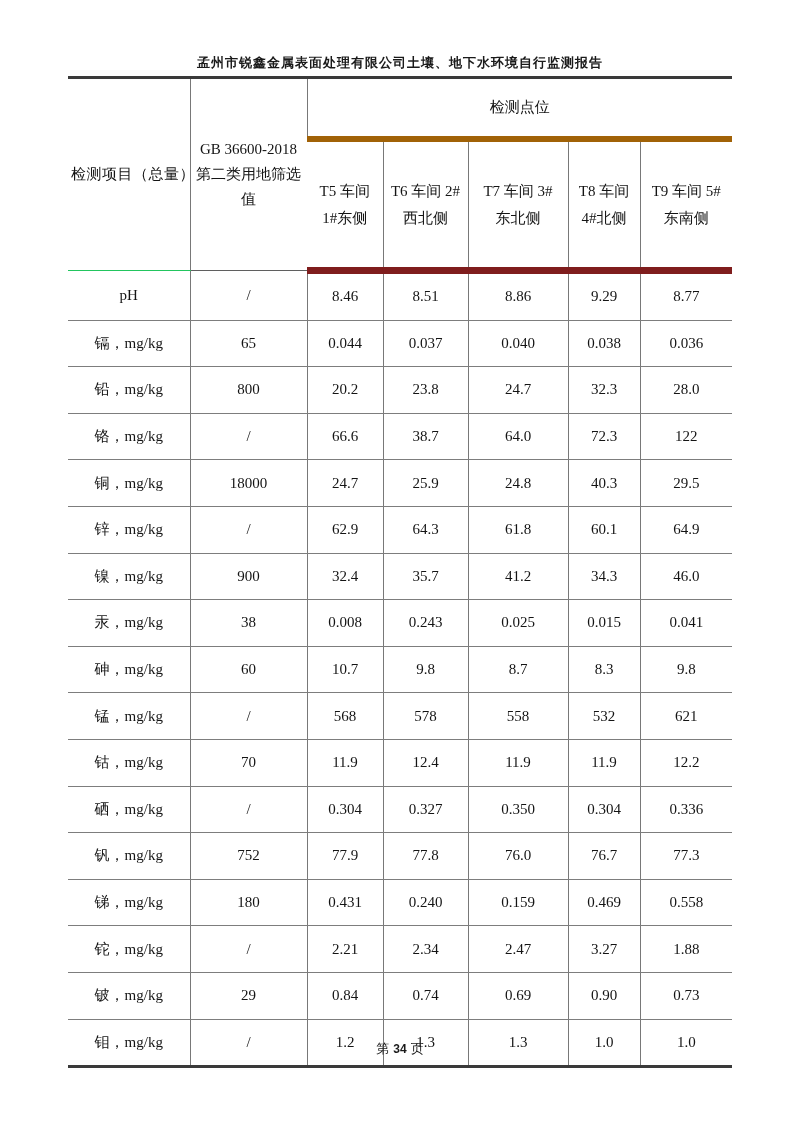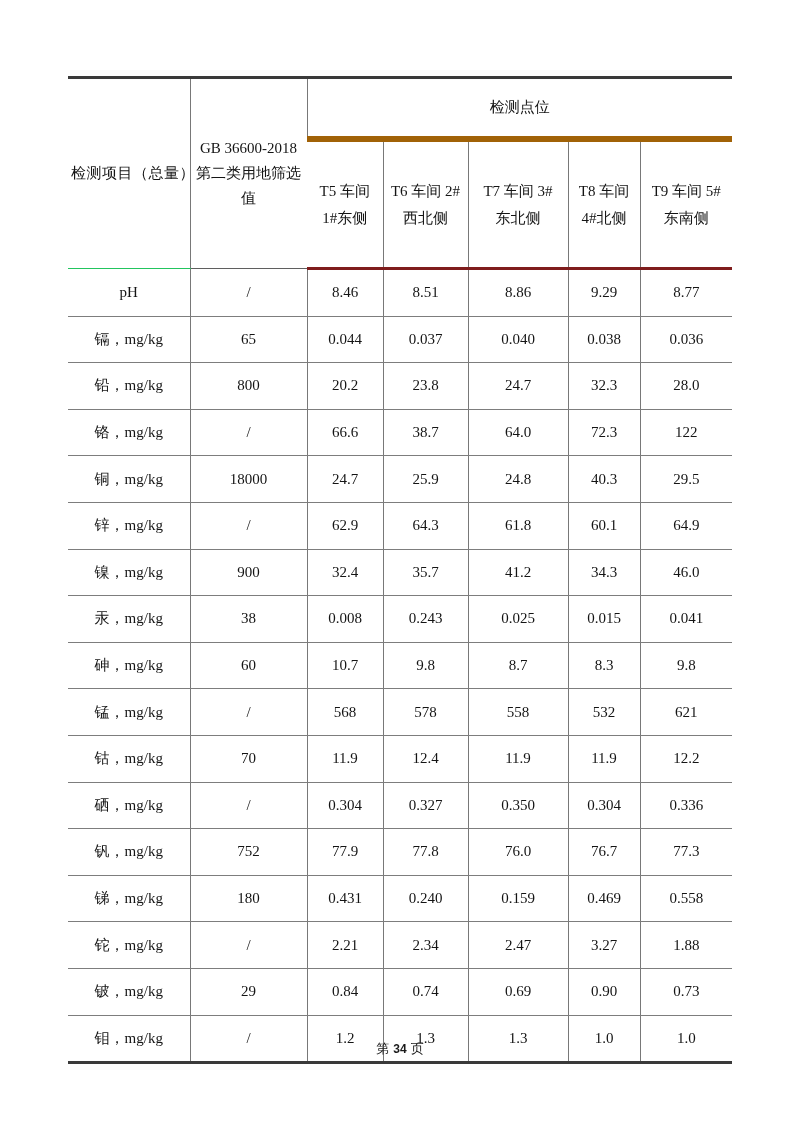--- a/index.html
+++ b/index.html
@@ -57,21 +57,21 @@
     border-bottom: 1px solid #5f5f5f;
   }
   .group-h {
     height: 57px;
     border-bottom: 6px solid #a16207;
   }
   .point-h {
     height: 125px;
     white-space: pre-line;
     line-height: 1.8;
-    border-bottom: 3px solid #7f1d1d;
+    border-bottom: 7px solid #7f1d1d;
   }
   .report-table tbody td {
     height: 45.6px;
     border-bottom: 1px solid #7d7d7d;
   }
   .report-table tbody tr:last-child td { border-bottom: none; }
 
   .doc-footer {
     position: absolute;
     top: 1040px; left: 0; width: 800px;
@@ -85,20 +85,21 @@
     font-weight: 700;
     font-size: 12px;
     text-align: right;
   }
 </style>
 </head>
 <body>
 
 <div class="page">
 
+  <div class="doc-header">孟州市锐鑫金属表面处理有限公司土壤、地下水环境自行监测报告</div>
 
   <table class="report-table">
     <colgroup>
       <col style="width:122px">
       <col style="width:117px">
       <col style="width:76px">
       <col style="width:85px">
       <col style="width:100px">
       <col style="width:72px">
       <col style="width:92px">

